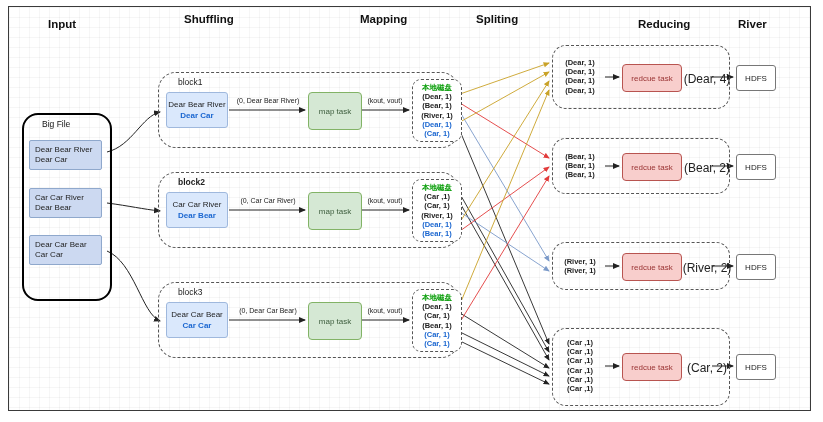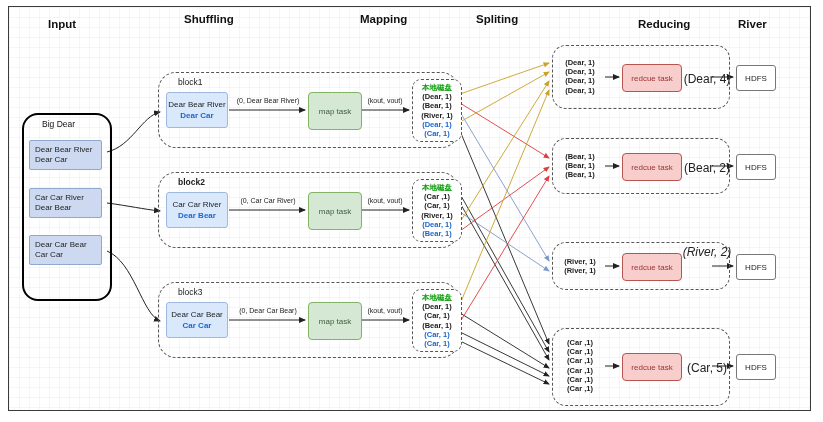--- a/index.html
+++ b/index.html
@@ -123,21 +123,21 @@
   </svg>
 
   <div class="hdr" style="left:48px;top:18px;">Input</div>
   <div class="hdr" style="left:184px;top:13px;">Shuffling</div>
   <div class="hdr" style="left:316px;top:13px;padding-left:44px;">Mapping</div>
   <div class="hdr" style="left:476px;top:13px;">Spliting</div>
   <div class="hdr" style="left:638px;top:18px;">Reducing</div>
   <div class="hdr" style="left:738px;top:18px;">River</div>
 
   <div class="bigfile"></div>
-  <div class="bigfile-label">Big Dear</div>
+  <div class="bigfile-label">Big File</div>
   <div class="chunk" style="top:140px;">
     <span>Dear Bear River</span>
     <span>Dear Car</span>
   </div>
   <div class="chunk" style="top:188px;">
     <span>Car Car River</span>
     <span>Dear Bear</span>
   </div>
   <div class="chunk" style="top:235px;">
     <span>Dear Car Bear</span>
@@ -218,29 +218,29 @@
   <div class="rtask" style="top:153px;">redcue task</div>
   <div class="rout" style="top:161px;">(Bear, 2)</div>
   <div class="hdfs" style="top:154px;">HDFS</div>
 
   <div class="rgroup" style="top:242px;height:48px;"></div>
   <div class="rlist" style="top:257px;">
     <div class="kv">(River, 1)</div>
     <div class="kv">(River, 1)</div>
   </div>
   <div class="rtask" style="top:253px;">redcue task</div>
-  <div class="rout" style="top:245px;font-style:italic;">(River, 2)</div>
+  <div class="rout" style="top:261px;">(River, 2)</div>
   <div class="hdfs" style="top:254px;">HDFS</div>
 
   <div class="rgroup" style="top:328px;height:78px;"></div>
   <div class="rlist" style="top:338px;">
     <div class="kv">(Car ,1)</div>
     <div class="kv">(Car ,1)</div>
     <div class="kv">(Car ,1)</div>
     <div class="kv">(Car ,1)</div>
     <div class="kv">(Car ,1)</div>
     <div class="kv">(Car ,1)</div>
   </div>
   <div class="rtask" style="top:353px;">redcue task</div>
-  <div class="rout" style="top:361px;">(Car, 5)</div>
+  <div class="rout" style="top:361px;">(Car, 2)</div>
   <div class="hdfs" style="top:354px;">HDFS</div>
 
 </div>
 
 </body></html>

